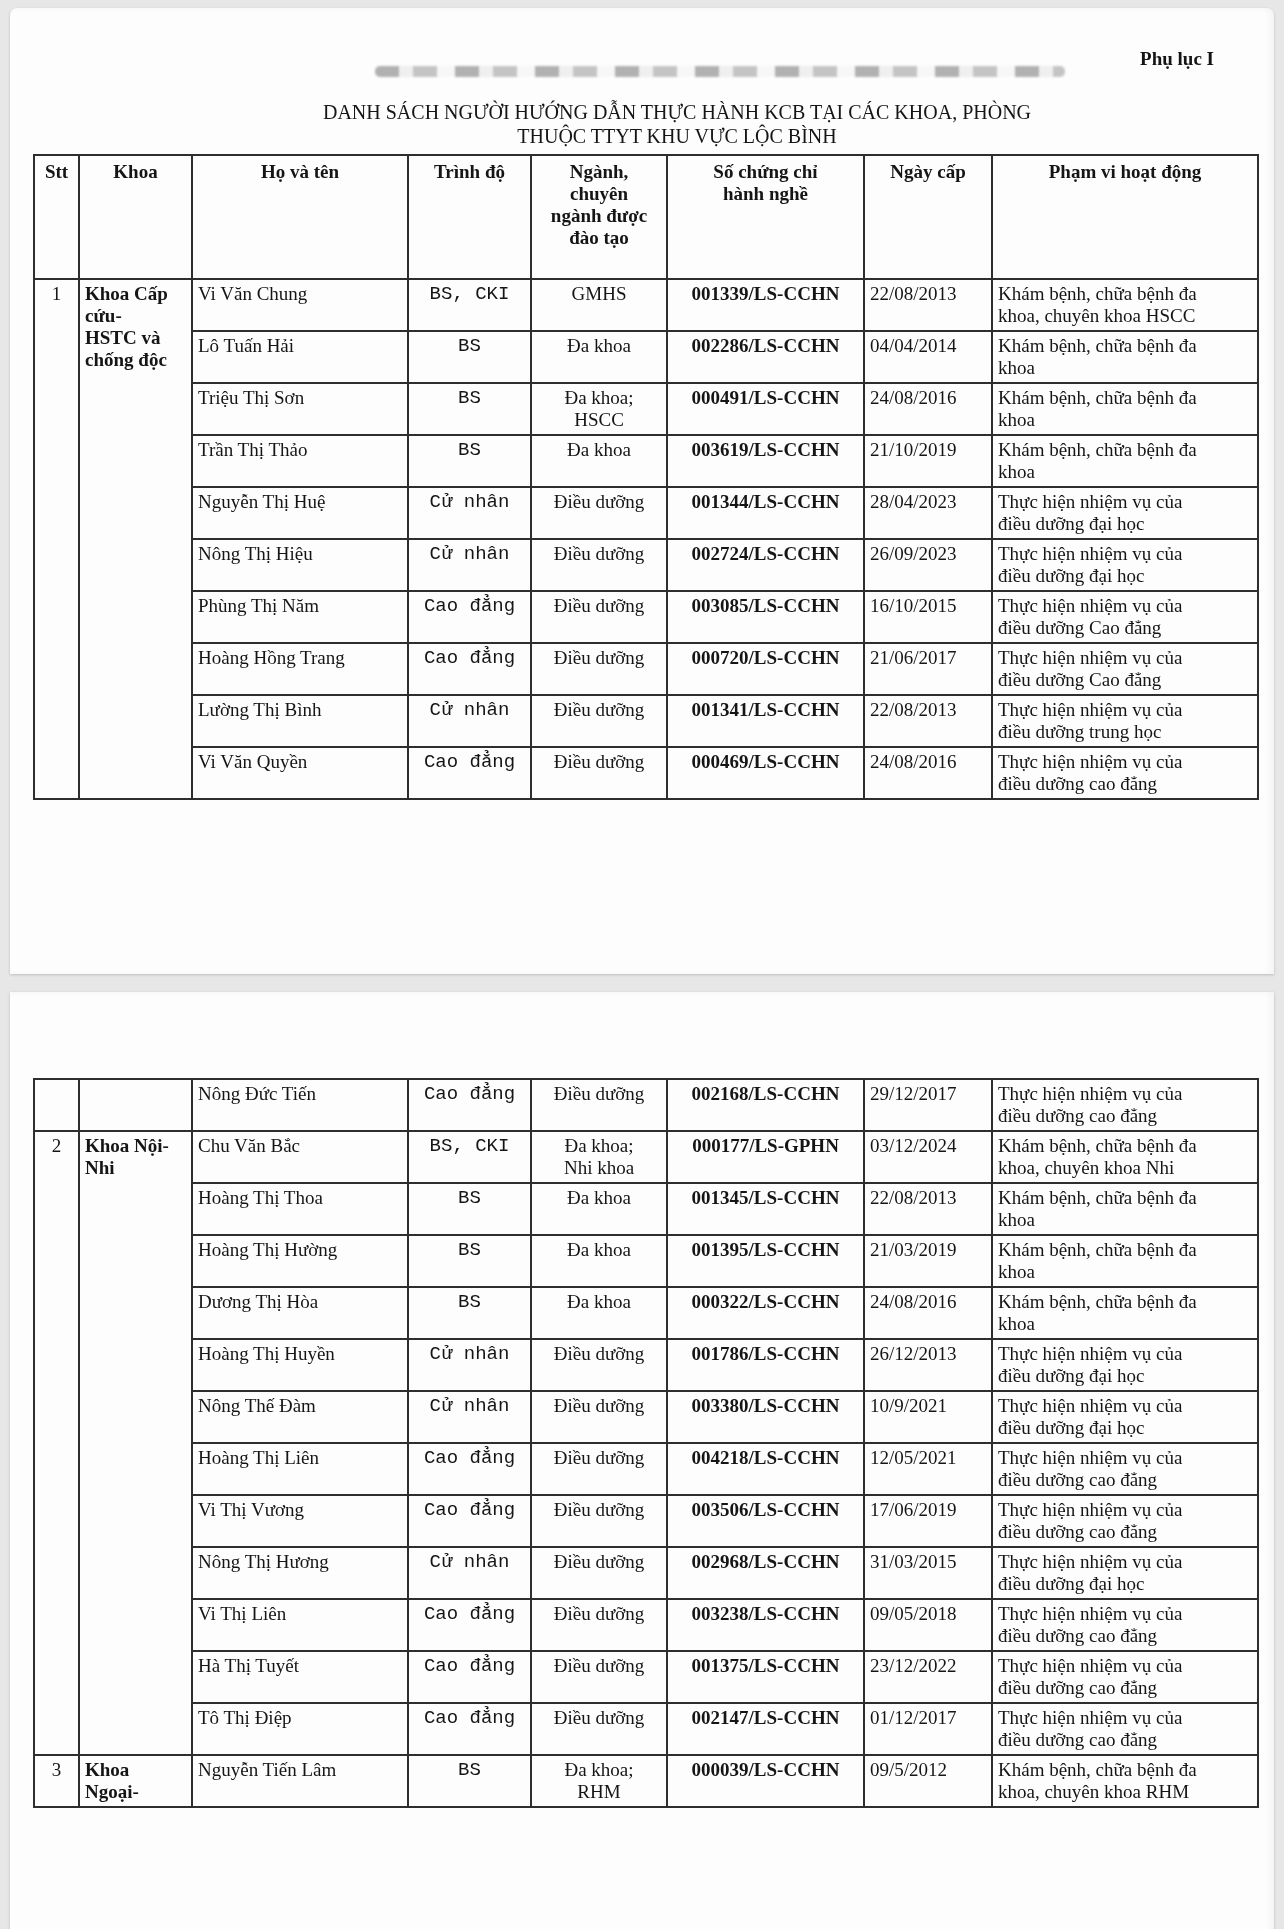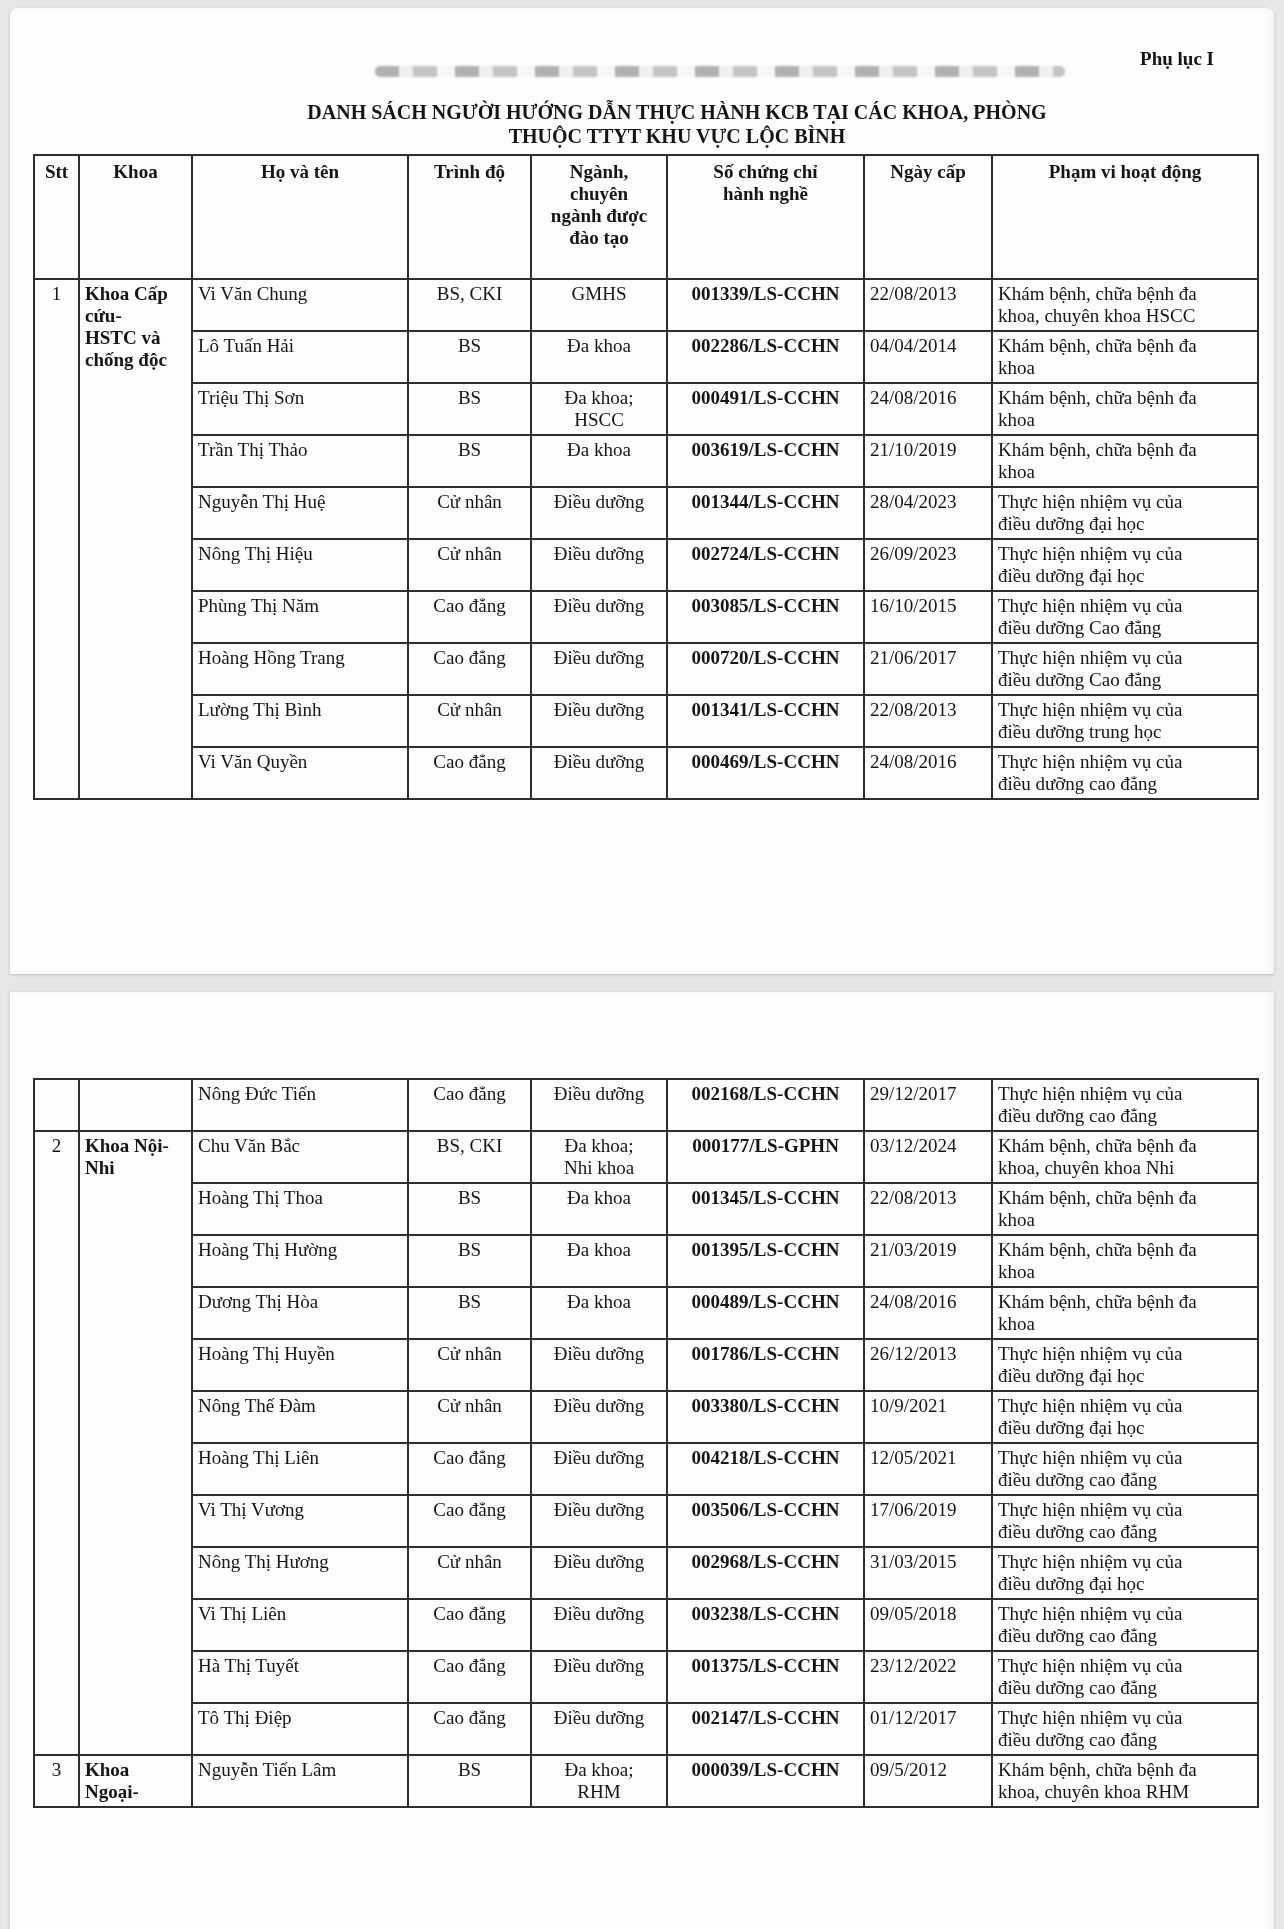--- a/index.html
+++ b/index.html
@@ -45,21 +45,21 @@
     text-align:right;
     padding-right:60px;
     font-weight:bold;
     font-size:19px;line-height:22px;
   }
   .title-block{
     margin:30px 70px 0 140px;
     text-align:center;
   }
   .doc-title{
-    font-weight:bold;
+    font-weight:normal;
     font-size:20px;line-height:24px;
   }
   .doc-subtitle{
     margin-top:5px;
     font-style:italic;
     font-size:19px;line-height:24px;
     white-space:pre;
   }
   table.doc-table{
     border-collapse:collapse;
@@ -83,21 +83,21 @@
   .doc-table tbody tr{height:52px;}
   .doc-table th{
     font-weight:bold;
     text-align:center;
     white-space:pre-line;
     padding-top:5px;
   }
   .c-stt{text-align:center;}
   .c-khoa{text-align:left;white-space:pre-line;padding-left:6px;font-weight:bold;}
   .c-name{text-align:left;padding-left:10px;}
-  .c-deg{text-align:center;}
+  .c-deg{text-align:center;font-family:Liberation Mono, monospace;}
   .c-major{text-align:center;white-space:pre-line;}
   .c-cert{text-align:center;font-weight:bold;}
   .c-date{text-align:left;}
   .c-scope{text-align:left;white-space:pre-line;padding-left:9px;}
 </style>
 </head>
 <body>
 
 <div class="canvas">
 
@@ -291,21 +291,21 @@
           <td class="c-major">Đa khoa</td>
           <td class="c-cert">001395/LS-CCHN</td>
           <td class="c-date">21/03/2019</td>
           <td class="c-scope">Khám bệnh, chữa bệnh đa
 khoa</td>
         </tr>
         <tr>
           <td class="c-name">Dương Thị Hòa</td>
           <td class="c-deg">BS</td>
           <td class="c-major">Đa khoa</td>
-          <td class="c-cert">000489/LS-CCHN</td>
+          <td class="c-cert">000322/LS-CCHN</td>
           <td class="c-date">24/08/2016</td>
           <td class="c-scope">Khám bệnh, chữa bệnh đa
 khoa</td>
         </tr>
         <tr>
           <td class="c-name">Hoàng Thị Huyền</td>
           <td class="c-deg">Cử nhân</td>
           <td class="c-major">Điều dưỡng</td>
           <td class="c-cert">001786/LS-CCHN</td>
           <td class="c-date">26/12/2013</td>

